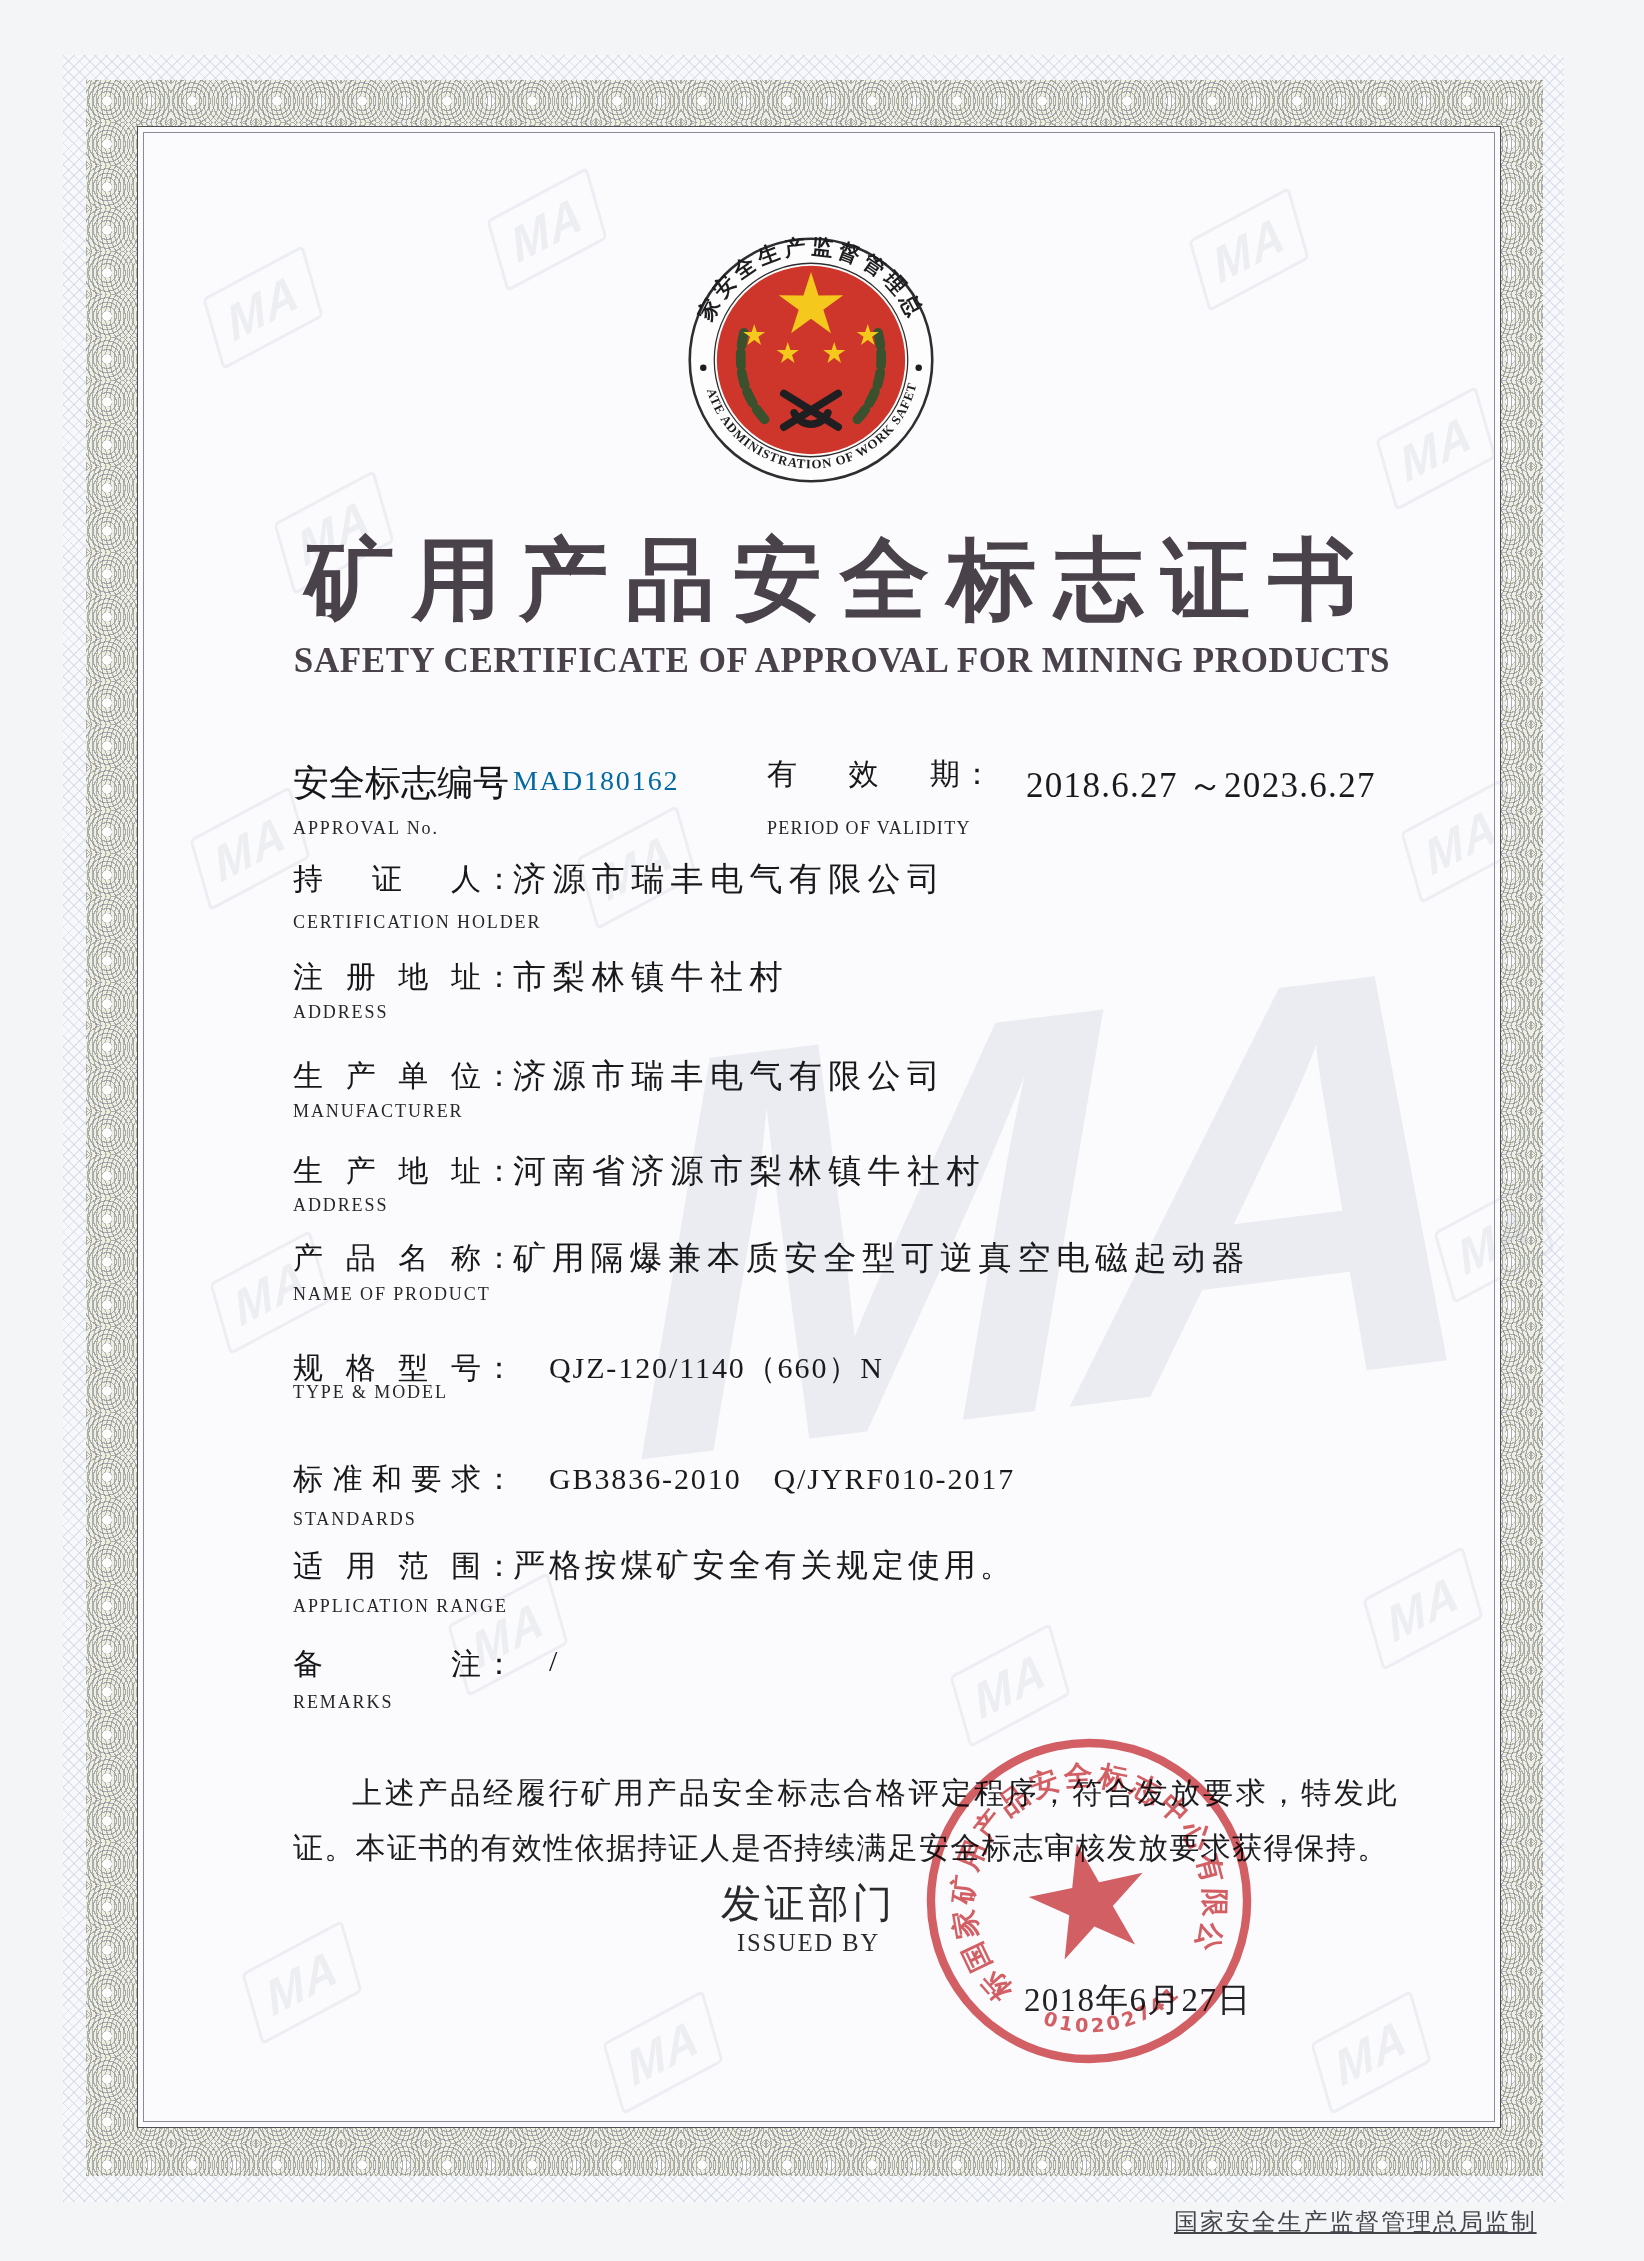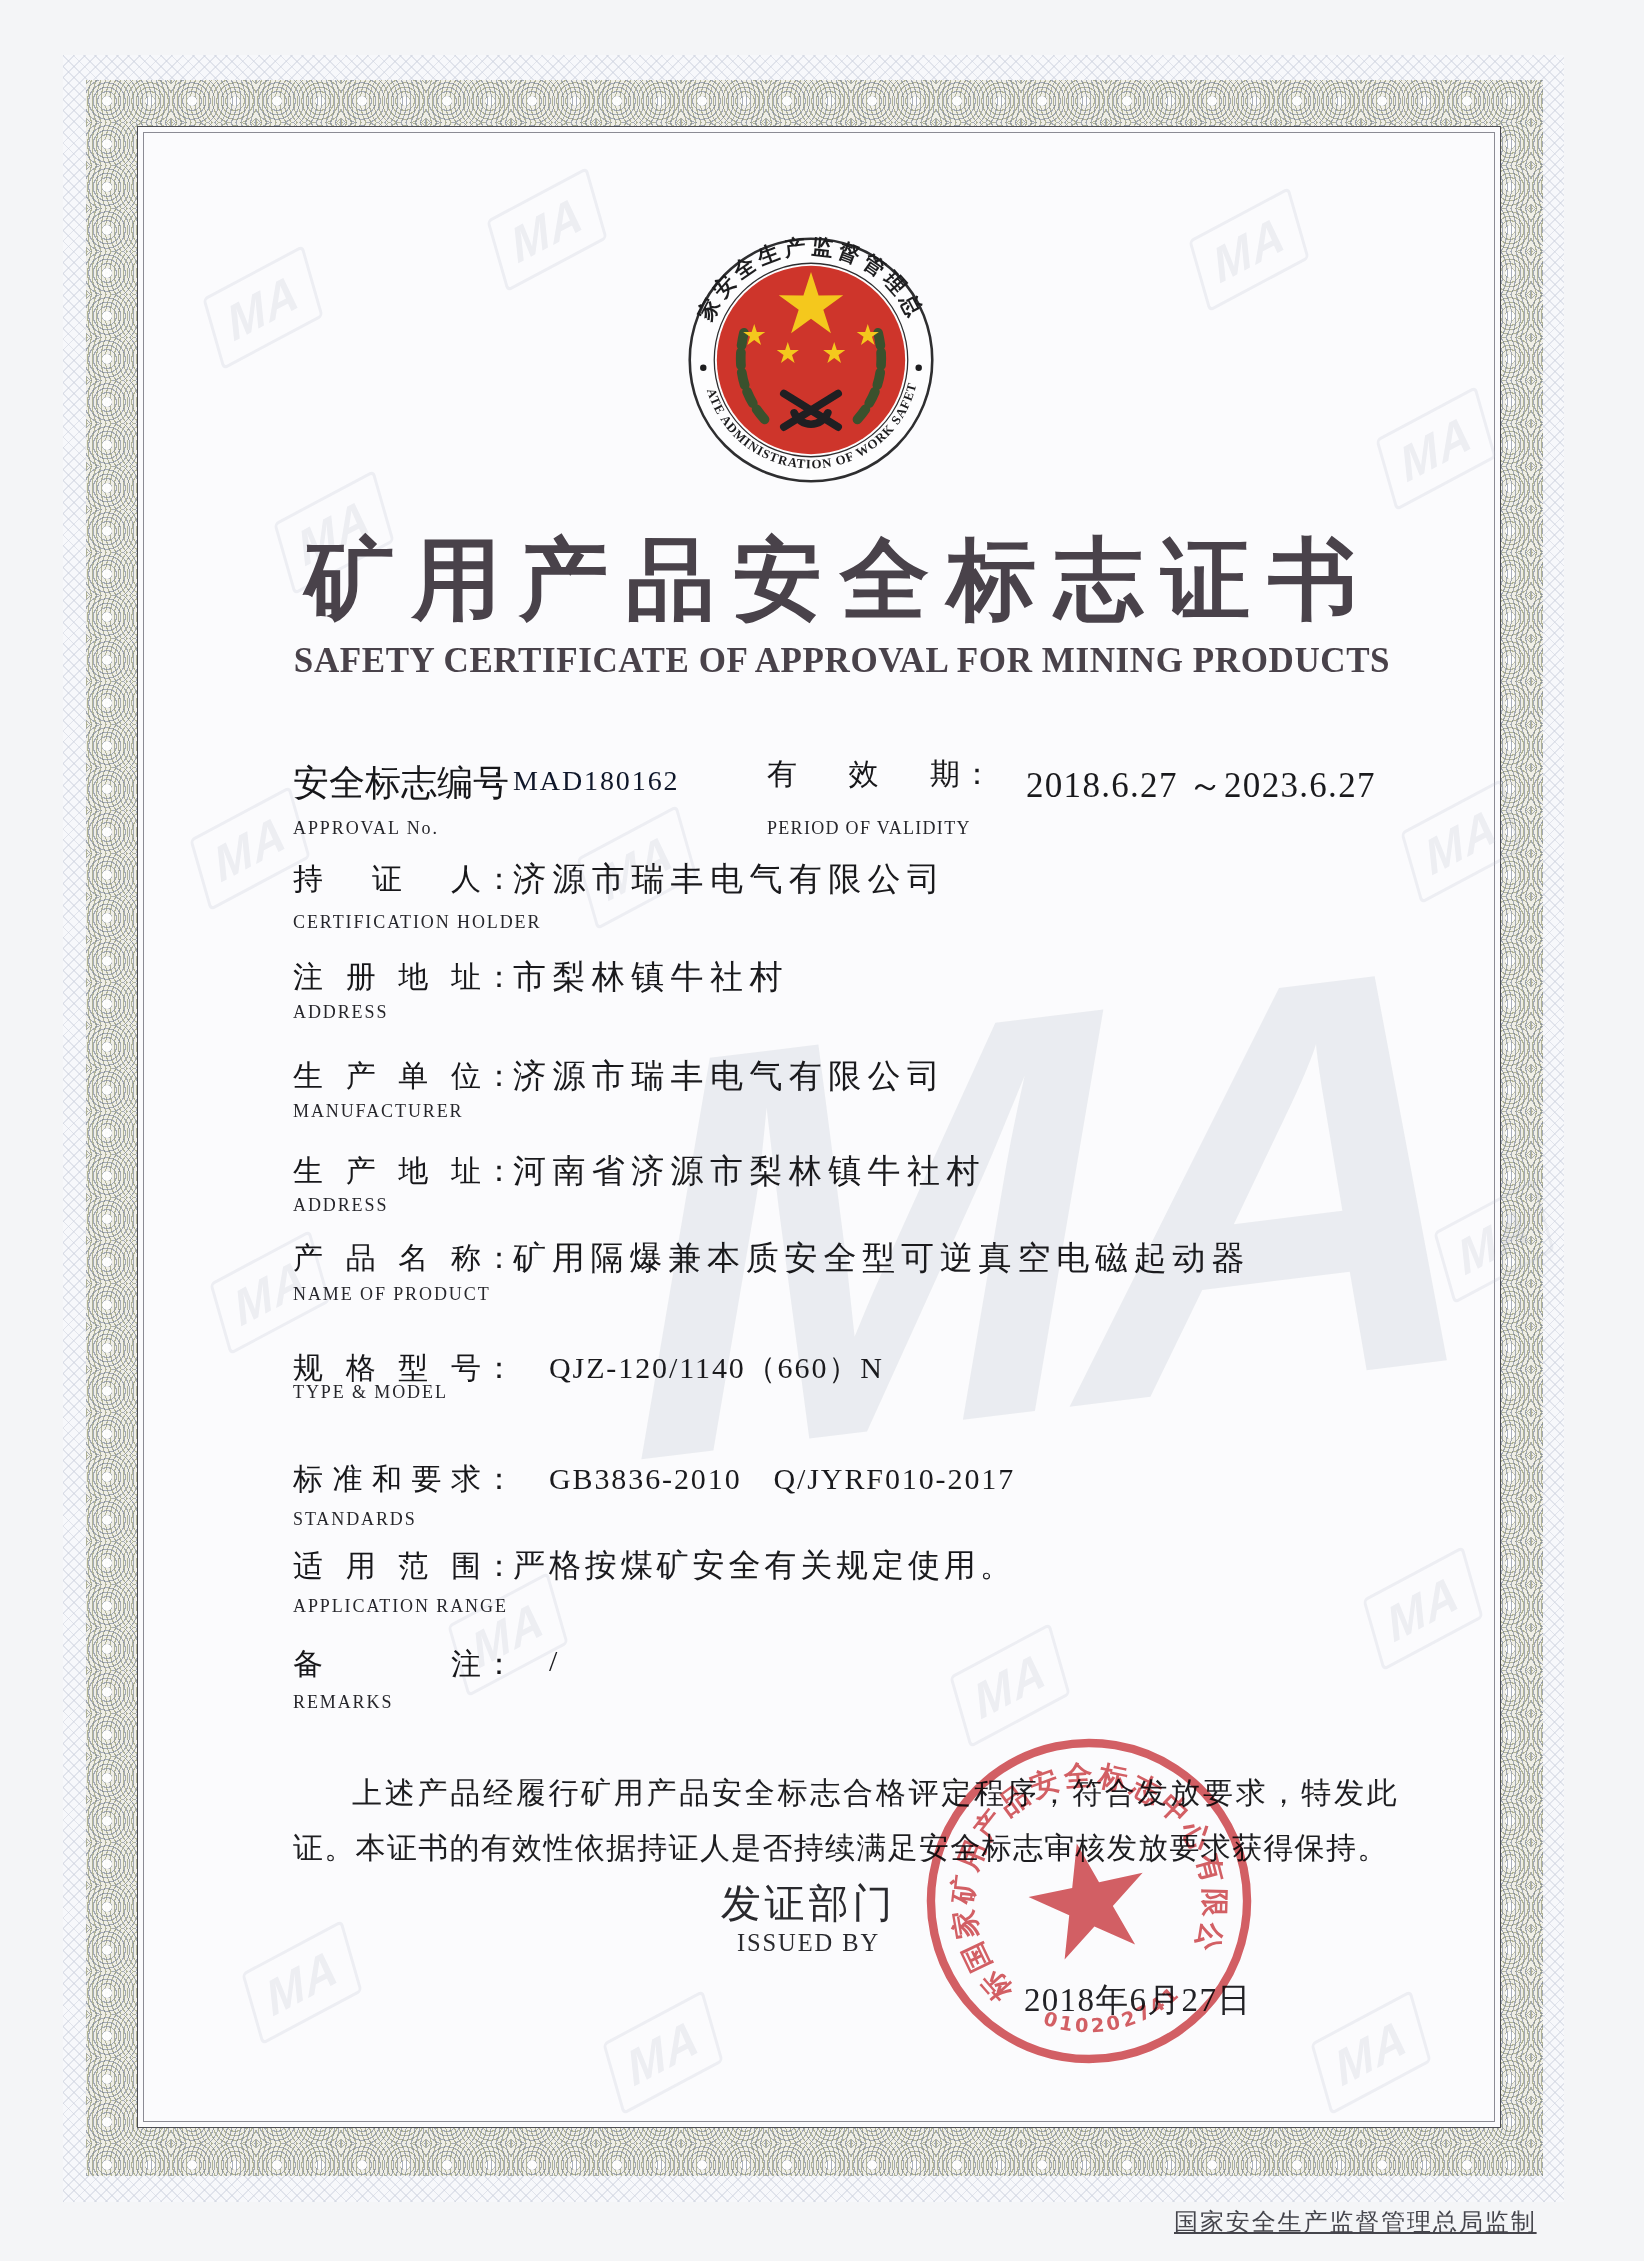--- a/index.html
+++ b/index.html
@@ -43,21 +43,21 @@
   .colon{position:absolute;left:191px;top:0;font-size:30px;color:#17171a;}
   .val{position:absolute;left:220px;top:-1.9px;font-size:33px;letter-spacing:6.4px;color:#1a1a1d;}
   .val-lat{position:absolute;left:220px;top:0;font-size:30px;letter-spacing:1.9px;color:#1a1a1d;
     font-family:"Liberation Serif", serif;margin-left:36px;}
   .en-sub{position:absolute;left:0;font-size:18px;letter-spacing:1.9px;color:#26262b;
     font-family:"Liberation Serif", serif;}
   .row{position:absolute;left:293px;width:1127px;height:90px;}
   .ap-label{position:absolute;left:293px;top:765px;width:188px;font-size:36px;color:#17171a;
     text-align:justify;text-align-last:justify;}
   .ap-colon{position:absolute;left:484px;top:764px;font-size:27px;color:#17171a;}
-  .ap-value{position:absolute;left:513px;top:767px;font-size:28px;letter-spacing:1.9px;color:#0f172a;}
+  .ap-value{position:absolute;left:513px;top:767px;font-size:28px;letter-spacing:1.9px;color:#0369a1;}
   .ap-en{position:absolute;left:293px;top:819px;font-size:18px;letter-spacing:1.9px;color:#26262b;}
   .vl-label{position:absolute;left:767px;top:759px;width:193px;font-size:30px;color:#17171a;
     text-align:justify;text-align-last:justify;}
   .vl-colon{position:absolute;left:962px;top:759px;font-size:30px;color:#17171a;}
   .vl-value{position:absolute;left:1026px;top:768px;font-size:35px;letter-spacing:1.3px;color:#1a1a1d;}
   .vl-en{position:absolute;left:767px;top:819px;font-size:18px;letter-spacing:1.3px;color:#26262b;}
   .statement{position:absolute;left:293px;top:1765px;width:1105px;font-size:30px;line-height:55px;
     color:#1d1d20;text-align:justify;text-indent:59px;letter-spacing:1.3px;white-space:normal;}
   .issue-zh{position:absolute;left:657px;top:1884px;width:303px;text-align:center;font-size:40px;
     letter-spacing:3.9px;color:#2a2a2e;}

